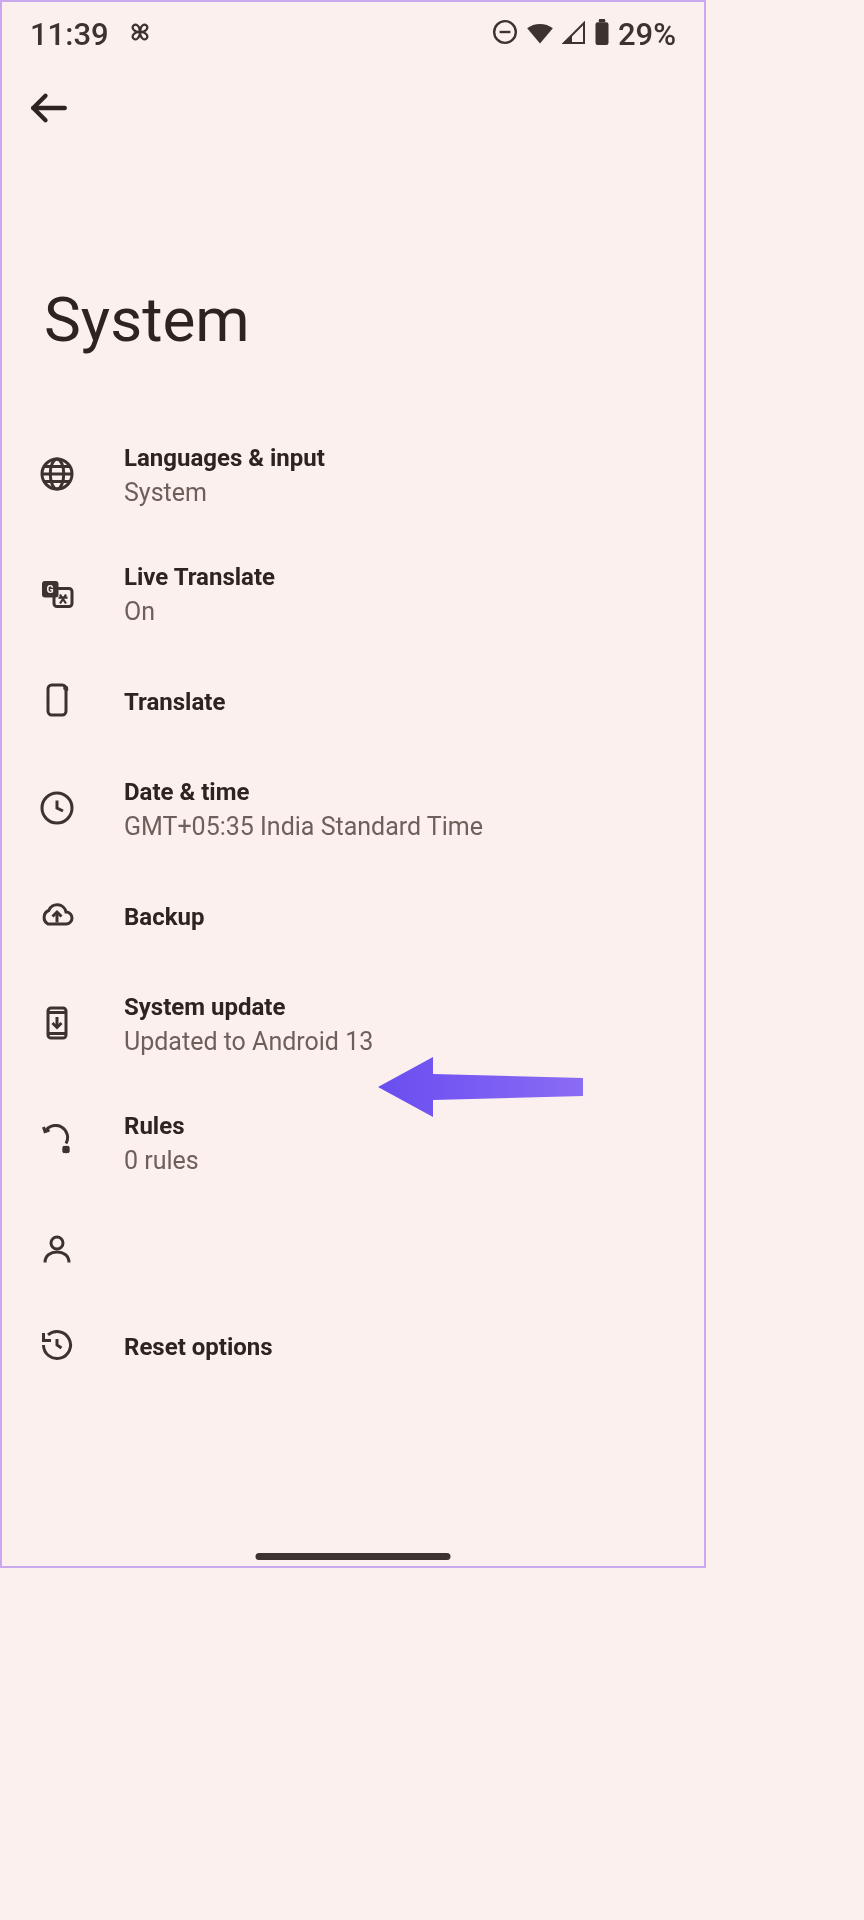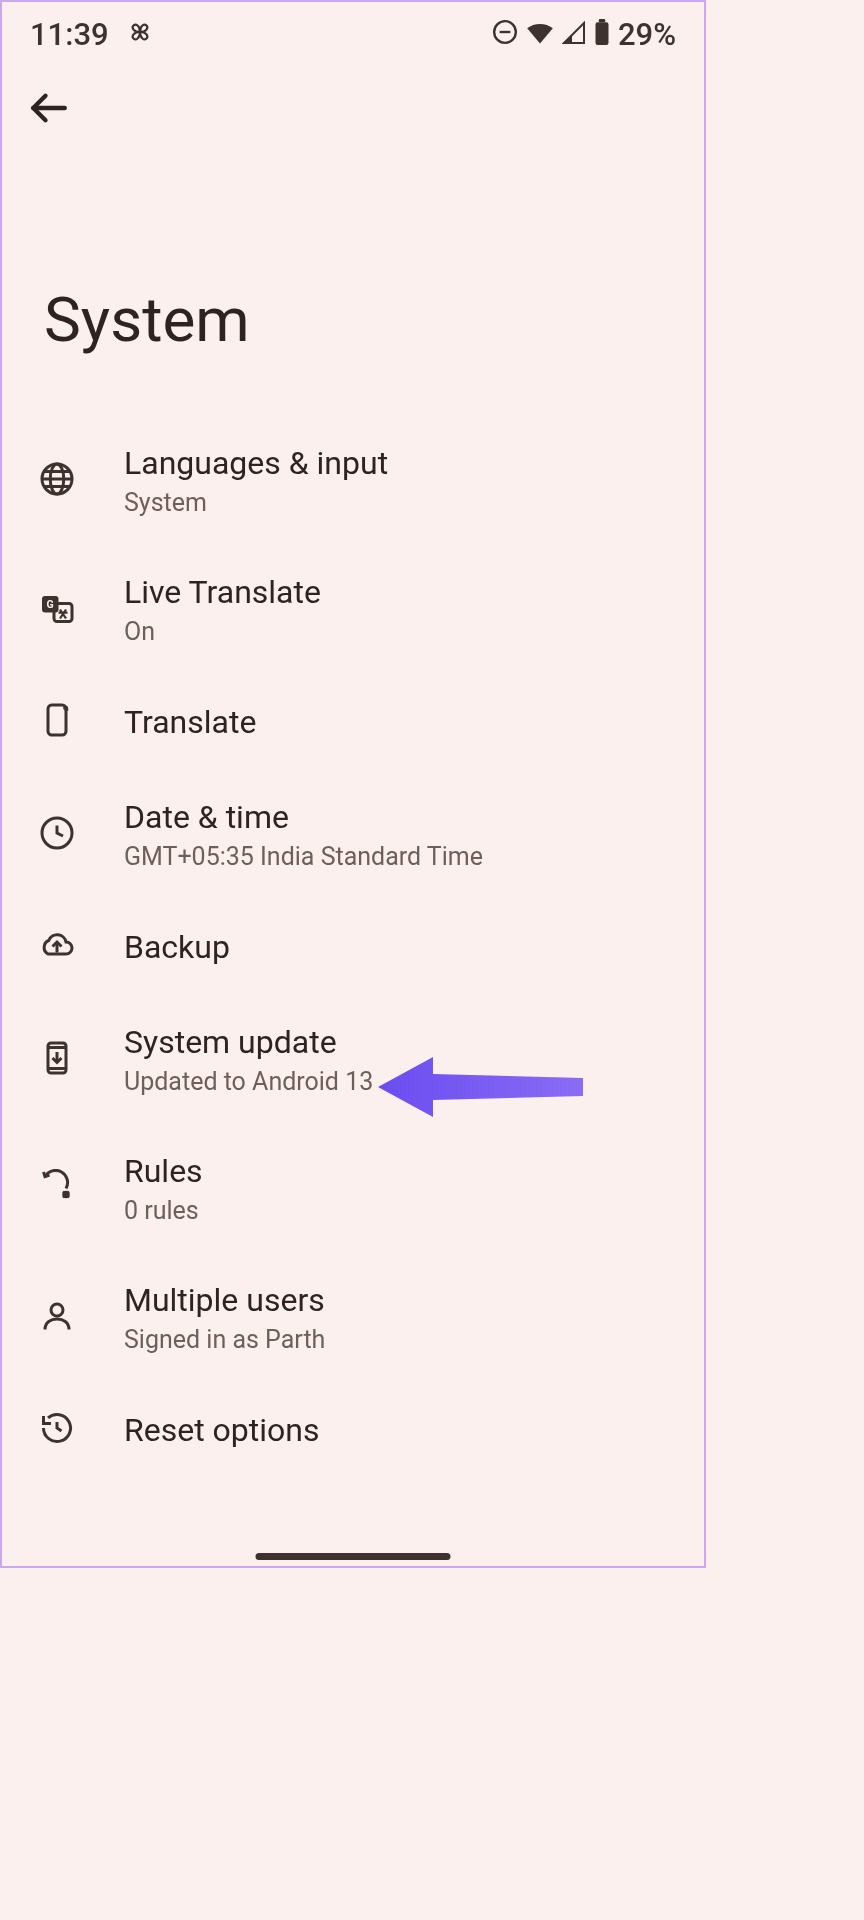--- a/index.html
+++ b/index.html
@@ -72,22 +72,22 @@
       fill: none;
       stroke: #3e322f;
     }
     .list-text {
       padding-left: 42px;
       display: flex;
       flex-direction: column;
       gap: 6px;
     }
     .list-title {
-      font-size: 32px;
-      font-weight: 400;
+      font-size: 24px;
+      font-weight: 700;
       color: #2e2320;
     }
     .list-subtitle {
       font-size: 25px;
       color: #6e5f5a;
     }
     .annotation-arrow {
       position: absolute;
       left: 376px;
       top: 1050px;
@@ -273,24 +273,20 @@
   </div>
 
   <div class="list-item">
     <div class="list-icon">
       <span>
         <svg viewBox="0 0 24 24" stroke-width="2">
           <circle cx="12" cy="8" r="4"></circle>
           <path d="M4 21 c0-5 4-7 8-7 s8 2 8 7"></path>
         </svg>
       </span>
-    </div>
-    <div class="list-text">
-      <span class="list-title">Multiple users</span>
-      <span class="list-subtitle">Signed in as Parth</span>
     </div>
   </div>
 
   <div class="list-item">
     <div class="list-icon">
       <span>
         <svg viewBox="0 0 24 24" stroke-width="2">
           <path d="M3 12 a9 9 0 1 0 3-6.7"></path>
           <polyline points="3 4 3 9 8 9"></polyline>
           <polyline points="12 8 12 12 15 14"></polyline>

